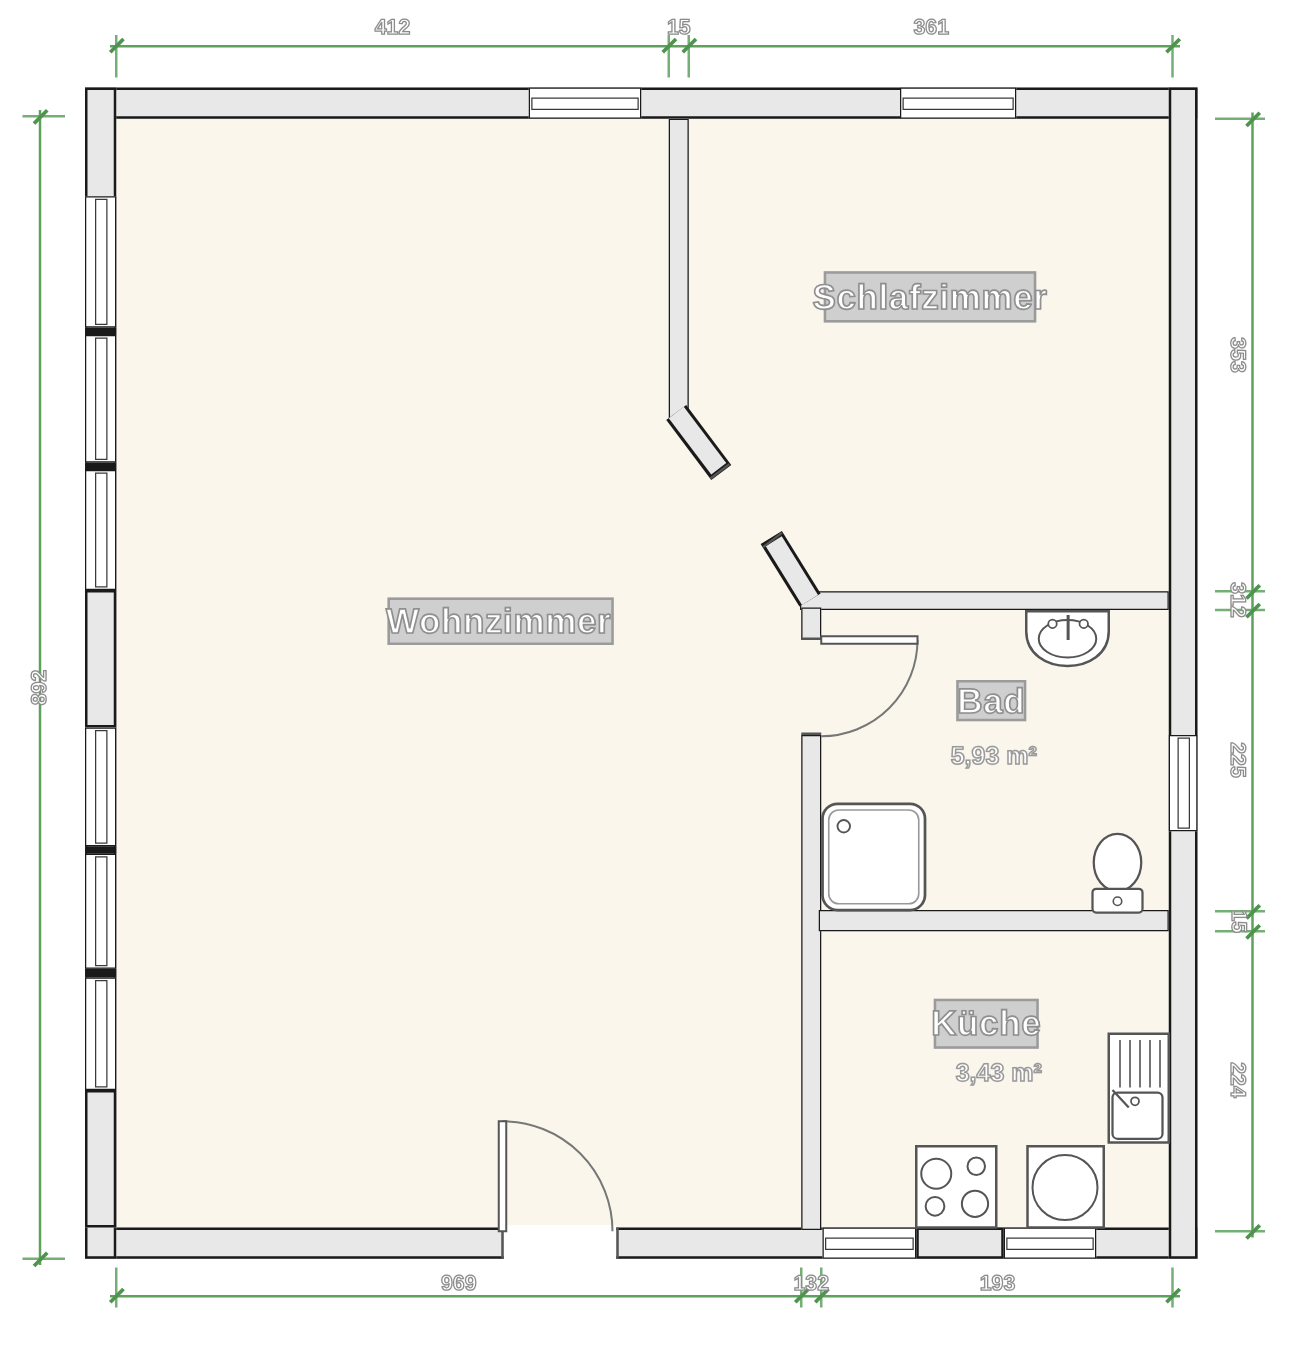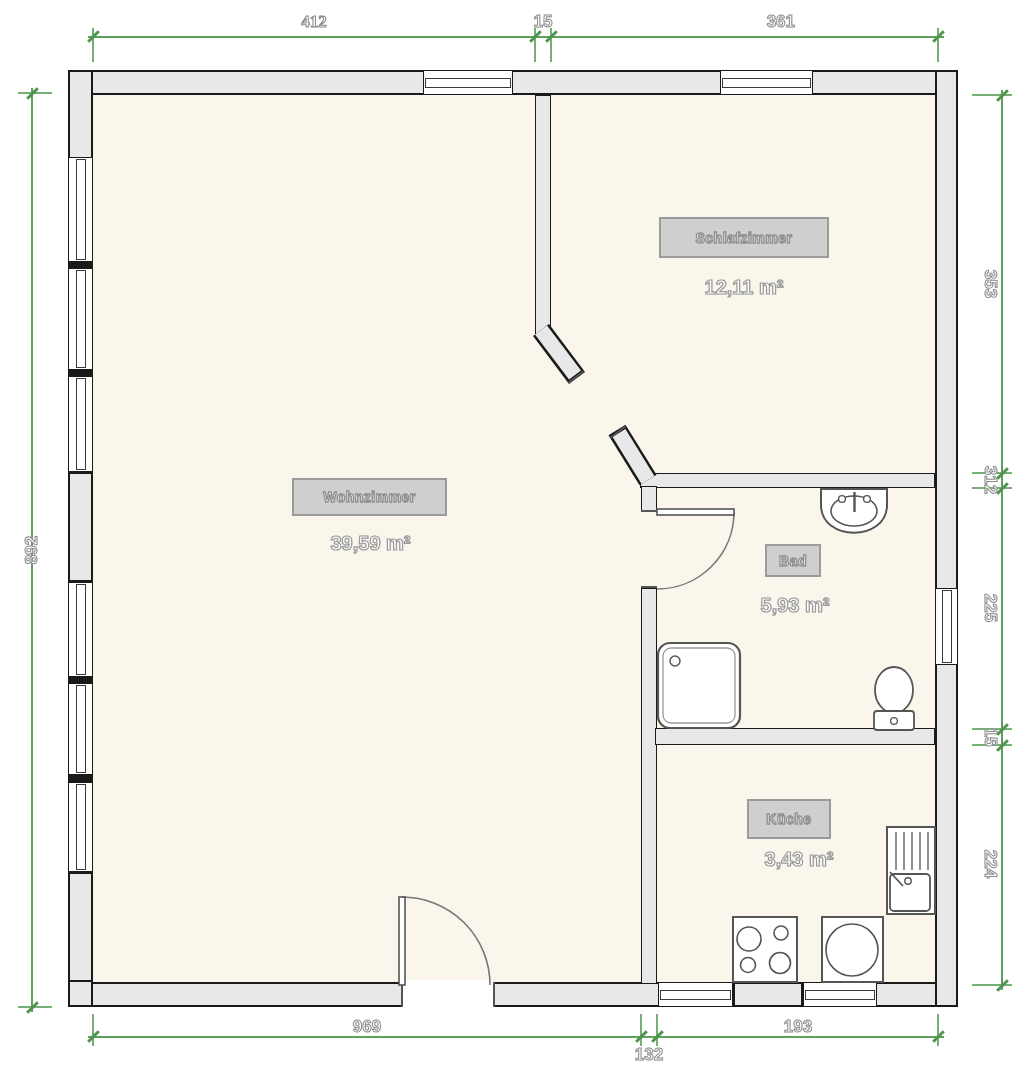--- a/index.html
+++ b/index.html
@@ -17,21 +17,21 @@
   .jamb{background:#555;}
   .dimline{background:#5da15d;}
   .ext{background:#5da15d;opacity:.85;}
   .tick{width:15px;height:3px;background:#4e934e;transform:rotate(-45deg);transform-origin:center;}
   .dim-label{font-size:17px;font-weight:700;color:#fff;-webkit-text-stroke:1px #8c8c8c;
              text-shadow:0 0 1px #9a9a9a;white-space:nowrap;}
   .rot-cw{transform:rotate(90deg);transform-origin:center;}
   .rot-ccw{transform:rotate(-90deg);transform-origin:center;}
   .room-box{background:#cfcfcf;border:2px solid #9b9b9b;display:flex;align-items:center;
             justify-content:center;box-sizing:border-box;}
-  .room-name{font-size:14px;font-weight:700;color:#fff;-webkit-text-stroke:1.3px #8f8f8f;
+  .room-name{font-size:28px;font-weight:700;color:#fff;-webkit-text-stroke:1.3px #8f8f8f;
              text-shadow:0 0 1px #8f8f8f;white-space:nowrap;letter-spacing:.5px;}
   .area-label{font-size:20px;font-weight:700;color:#fff;-webkit-text-stroke:1.2px #9a9a9a;
               text-shadow:0 0 1px #9a9a9a;white-space:nowrap;}
   .center{display:flex;align-items:center;justify-content:center;}
   svg{display:block;}
 </style>
 </head>
 <body>
 
 <div class="plan">
@@ -160,32 +160,26 @@
       <line x1="904" y1="832" x2="904" y2="870" stroke="#555" stroke-width="1.3"></line>
       <line x1="912" y1="832" x2="912" y2="870" stroke="#555" stroke-width="1.3"></line>
       <line x1="920" y1="832" x2="920" y2="870" stroke="#555" stroke-width="1.3"></line>
       <line x1="928" y1="832" x2="928" y2="870" stroke="#555" stroke-width="1.3"></line>
       <rect x="890" y="874" width="40" height="37" rx="4" fill="#fff" stroke="#555" stroke-width="1.8"></rect>
       <line x1="890" y1="872" x2="903" y2="886" stroke="#555" stroke-width="1.8"></line>
       <circle cx="908" cy="881" r="3.2" fill="#fff" stroke="#555" stroke-width="1.4"></circle>
     </g>
   </svg>
 
-  <div class="abs room-box" style="left:292px;top:478px;width:155px;height:38px;">
+  <div class="abs room-box" style="left:310px;top:478px;width:181px;height:38px;justify-content:flex-end;">
     <span class="room-name">Wohnzimmer</span>
-  </div>
-  <div class="abs center" style="left:294px;top:528px;width:153px;height:30px;">
-    <span class="area-label">39,59 m²</span>
   </div>
 
   <div class="abs room-box" style="left:659px;top:217px;width:170px;height:41px;">
     <span class="room-name">Schlafzimmer</span>
-  </div>
-  <div class="abs center" style="left:659px;top:272px;width:170px;height:30px;">
-    <span class="area-label">12,11 m²</span>
   </div>
 
   <div class="abs room-box" style="left:765px;top:544px;width:56px;height:33px;">
     <span class="room-name">Bad</span>
   </div>
   <div class="abs center" style="left:745px;top:590px;width:100px;height:30px;">
     <span class="area-label">5,93 m²</span>
   </div>
 
   <div class="abs room-box" style="left:747px;top:799px;width:84px;height:40px;">
@@ -198,45 +192,45 @@
   <div>
     <div class="abs dimline" style="left:88px;top:36px;width:856px;height:2px;"></div>
     <div class="abs ext" style="left:92px;top:28px;width:2px;height:34px;"></div>
     <div class="abs ext" style="left:534px;top:28px;width:2px;height:34px;"></div>
     <div class="abs ext" style="left:550px;top:28px;width:2px;height:34px;"></div>
     <div class="abs ext" style="left:937px;top:28px;width:2px;height:34px;"></div>
     <div class="abs tick" style="left:86px;top:35px;"></div>
     <div class="abs tick" style="left:528px;top:35px;"></div>
     <div class="abs tick" style="left:544px;top:35px;"></div>
     <div class="abs tick" style="left:931px;top:35px;"></div>
-    <div class="abs center" style="left:264px;top:12px;width:100px;height:20px;font-family:Liberation Serif, serif;">
+    <div class="abs center" style="left:264px;top:12px;width:100px;height:20px;">
         <span class="dim-label">412</span>
       </div>
     <div class="abs center" style="left:513px;top:12px;width:60px;height:20px;">
         <span class="dim-label">15</span>
       </div>
-    <div class="abs center" style="left:695px;top:12px;width:100px;height:20px;justify-content:flex-end;">
+    <div class="abs center" style="left:695px;top:12px;width:100px;height:20px;">
         <span class="dim-label">361</span>
       </div>
   </div>
 
   <div>
     <div class="abs dimline" style="left:88px;top:1036px;width:856px;height:2px;"></div>
     <div class="abs ext" style="left:92px;top:1014px;width:2px;height:32px;"></div>
     <div class="abs ext" style="left:640px;top:1014px;width:2px;height:32px;"></div>
     <div class="abs ext" style="left:656px;top:1014px;width:2px;height:32px;"></div>
     <div class="abs ext" style="left:937px;top:1014px;width:2px;height:32px;"></div>
     <div class="abs tick" style="left:86px;top:1035px;"></div>
     <div class="abs tick" style="left:634px;top:1035px;"></div>
     <div class="abs tick" style="left:650px;top:1035px;"></div>
     <div class="abs tick" style="left:931px;top:1035px;"></div>
     <div class="abs center" style="left:317px;top:1018px;width:100px;height:18px;">
         <span class="dim-label">969</span>
       </div>
-    <div class="abs center" style="left:619px;top:1018px;width:60px;height:18px;margin-top:28px;">
+    <div class="abs center" style="left:619px;top:1018px;width:60px;height:18px;">
         <span class="dim-label">132</span>
       </div>
     <div class="abs center" style="left:748px;top:1018px;width:100px;height:18px;">
         <span class="dim-label">193</span>
       </div>
   </div>
 
   <div>
     <div class="abs dimline" style="left:31px;top:88px;width:2px;height:924px;"></div>
     <div class="abs ext" style="left:18px;top:92px;width:34px;height:2px;"></div>

